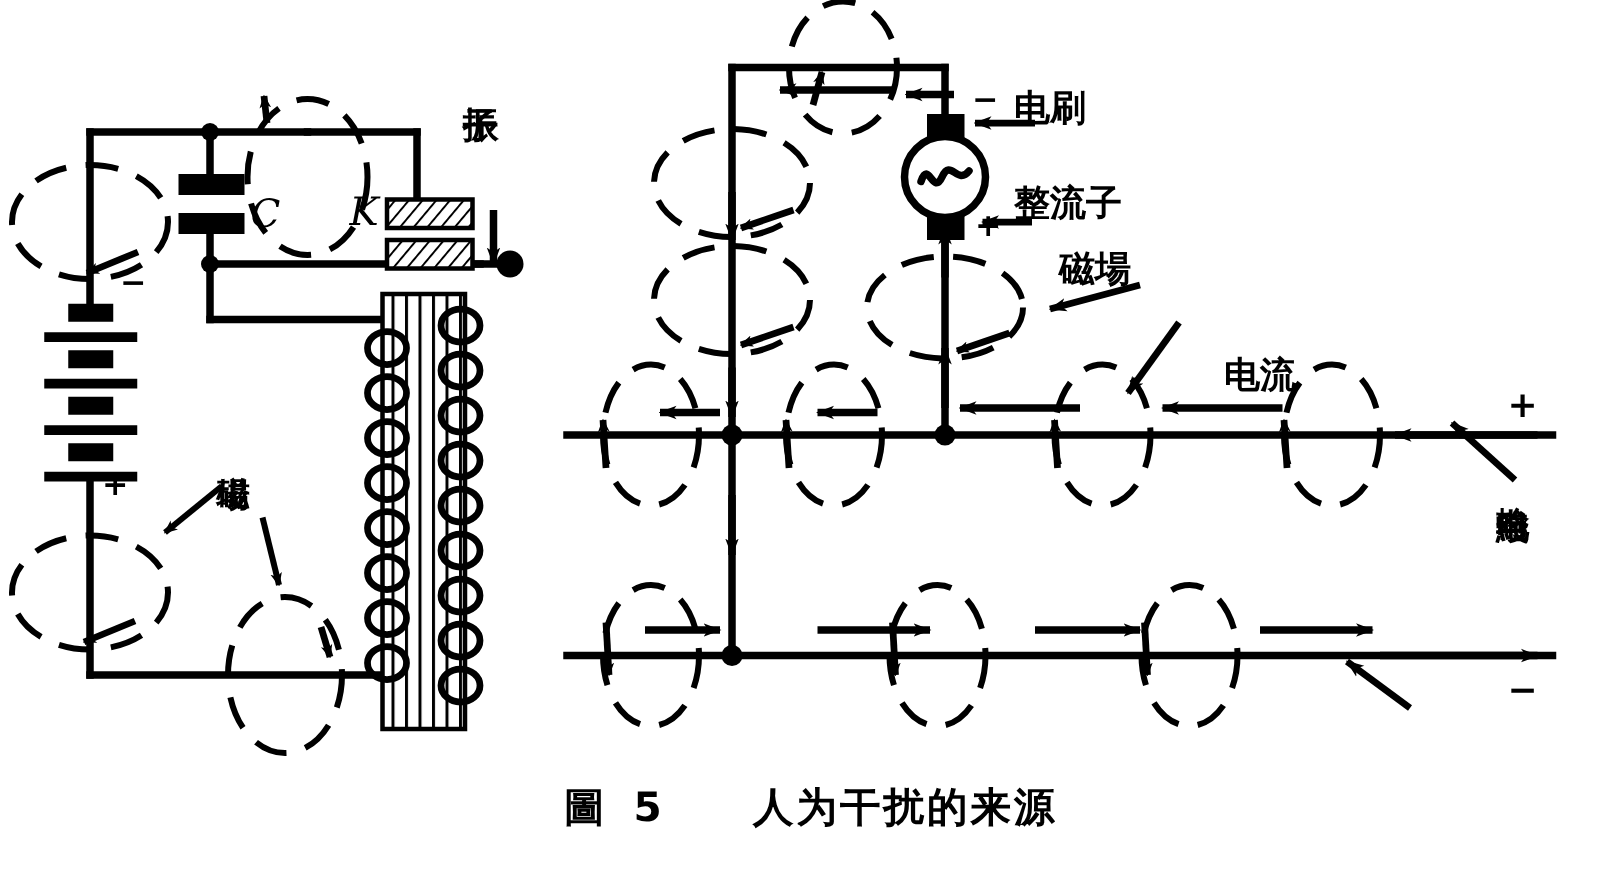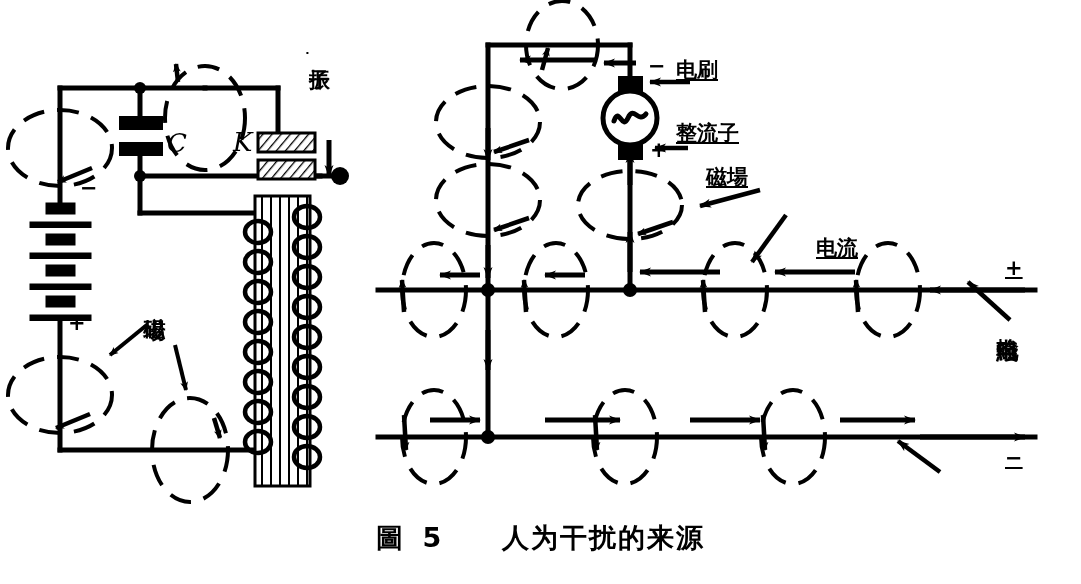--- a/index.html
+++ b/index.html
@@ -27,21 +27,21 @@
     position:absolute;color:#000;font-weight:bold;
     font-family:"DejaVu Sans","Liberation Sans",sans-serif;
     white-space:nowrap;line-height:1.0;
   }
   .lbl-v{
     writing-mode:vertical-rl;text-orientation:upright;
     line-height:1.02;letter-spacing:1px;
   }
   .sz21{font-size:21px;}
   .sz22{font-size:22px;}
-  .sz23{font-size:21px;text-decoration:underline;}
+  .sz23{font-size:24px;}
   .sz-ital{
     font-family:"DejaVu Serif","Liberation Serif",serif;
     font-style:italic;font-size:26px;font-weight:normal;
   }
   .sgn{font-family:"DejaVu Sans","Liberation Sans",sans-serif;font-weight:bold;}
 </style>
 </head>
 <body>
 
 <div id="figure-root">

